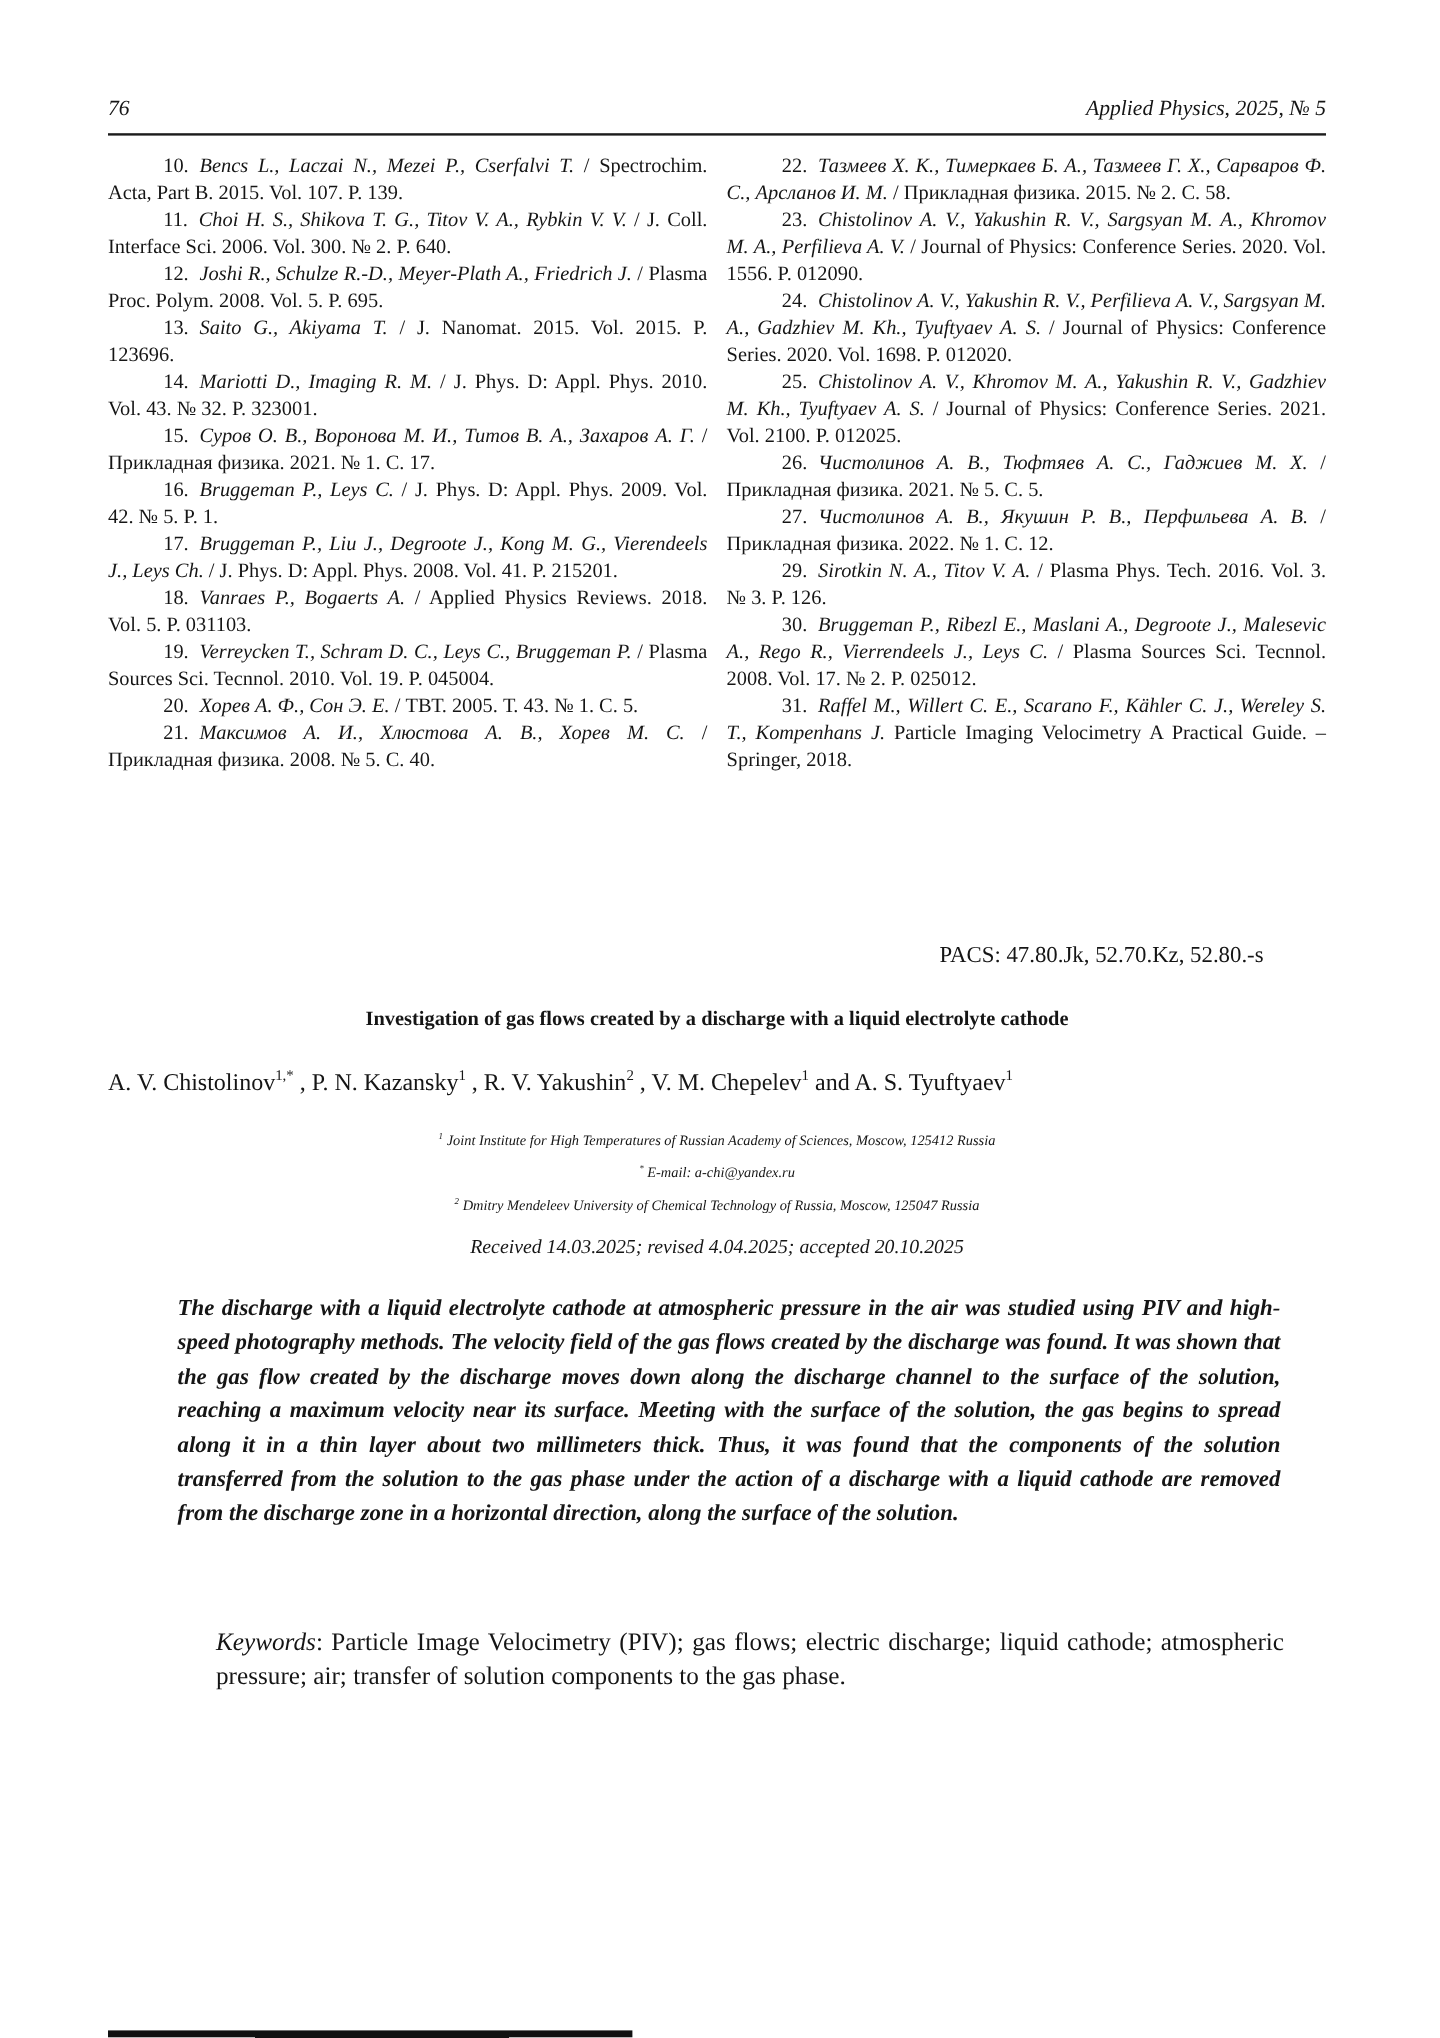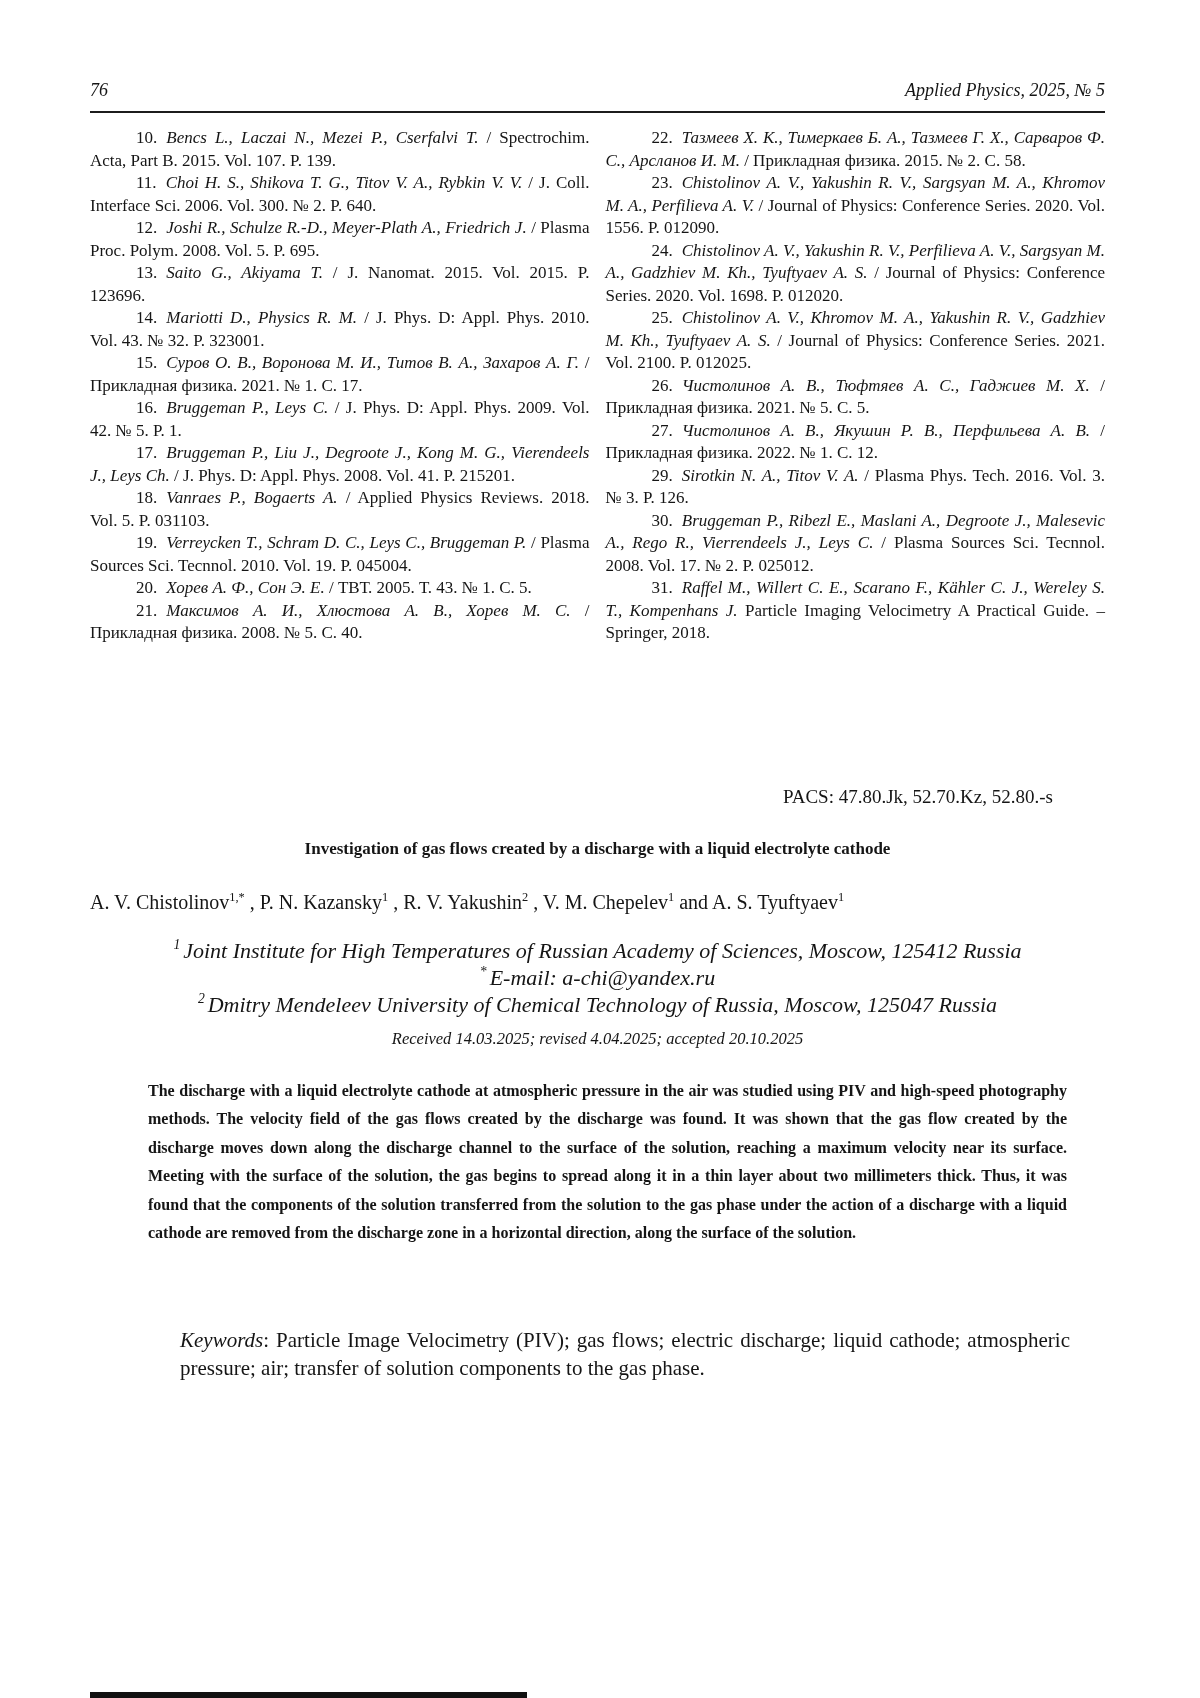--- a/index.html
+++ b/index.html
@@ -47,31 +47,31 @@
     font-size: 17px; line-height: 28px; font-weight: bold;
   }
   .authors {
     margin: 26px 0 0 0;
     font-size: 20px; line-height: 26px;
   }
   .authors sup, .affil sup { font-size: 0.62em; line-height: 0; }
   .affils { margin-top: 22px; }
   .affil {
     margin: 0; text-align: center;
-    font-style: italic; font-size: 22px; line-height: 27px;
+    font-style: italic; font-size: 12px; line-height: 27px;
   }
   .affil sup { margin-right: 3px; }
   .received {
     margin: 9px 0 0 0; text-align: center;
     font-style: italic; font-size: 16.5px; line-height: 24px;
   }
   .abstract {
     margin: 26px 38px 0 58px;
-    font-weight: bold; 
-    font-size: 16px; line-height: 28.5px;
+    font-weight: bold; font-style: italic;
+    font-size: 19px; line-height: 28.5px;
     text-align: justify;
   }
   .keywords {
     margin: 78px 35px 0 90px;
     font-size: 21px; line-height: 28px;
     text-align: justify;
     font-family: Liberation Serif, serif;
   }
   .kw-label { font-style: italic; }
   
@@ -96,21 +96,21 @@
     <div class="col">
 
         <p class="ref"><span class="ref-num">10.</span><span class="ref-authors">Bencs L., Laczai N., Mezei P., Cserfalvi T.</span><span class="ref-rest"> / Spectrochim. Acta, Part B. 2015. Vol. 107. P. 139.</span></p>
 
         <p class="ref"><span class="ref-num">11.</span><span class="ref-authors">Choi H. S., Shikova T. G., Titov V. A., Rybkin V. V.</span><span class="ref-rest"> / J. Coll. Interface Sci. 2006. Vol. 300. № 2. P. 640.</span></p>
 
         <p class="ref"><span class="ref-num">12.</span><span class="ref-authors">Joshi R., Schulze R.-D., Meyer-Plath A., Friedrich J.</span><span class="ref-rest"> / Plasma Proc. Polym. 2008. Vol. 5. P. 695.</span></p>
 
         <p class="ref"><span class="ref-num">13.</span><span class="ref-authors">Saito G., Akiyama T.</span><span class="ref-rest"> / J. Nanomat. 2015. Vol. 2015. P. 123696.</span></p>
 
-        <p class="ref"><span class="ref-num">14.</span><span class="ref-authors">Mariotti D., Physics R. M.</span><span class="ref-rest"> / J. Phys. D: Appl. Phys. 2010. Vol. 43. № 32. P. 323001.</span></p>
+        <p class="ref"><span class="ref-num">14.</span><span class="ref-authors">Mariotti D., Imaging R. M.</span><span class="ref-rest"> / J. Phys. D: Appl. Phys. 2010. Vol. 43. № 32. P. 323001.</span></p>
 
         <p class="ref"><span class="ref-num">15.</span><span class="ref-authors">Суров О. В., Воронова М. И., Титов В. А., Захаров А. Г.</span><span class="ref-rest"> / Прикладная физика. 2021. № 1. С. 17.</span></p>
 
         <p class="ref"><span class="ref-num">16.</span><span class="ref-authors">Bruggeman P., Leys C.</span><span class="ref-rest"> / J. Phys. D: Appl. Phys. 2009. Vol. 42. № 5. P. 1.</span></p>
 
         <p class="ref"><span class="ref-num">17.</span><span class="ref-authors">Bruggeman P., Liu J., Degroote J., Kong M. G., Vierendeels J., Leys Ch.</span><span class="ref-rest"> / J. Phys. D: Appl. Phys. 2008. Vol. 41. P. 215201.</span></p>
 
         <p class="ref"><span class="ref-num">18.</span><span class="ref-authors">Vanraes P., Bogaerts A.</span><span class="ref-rest"> / Applied Physics Reviews. 2018. Vol. 5. P. 031103.</span></p>
 
         <p class="ref"><span class="ref-num">19.</span><span class="ref-authors">Verreycken T., Schram D. C., Leys C., Bruggeman P.</span><span class="ref-rest"> / Plasma Sources Sci. Tecnnol. 2010. Vol. 19. P. 045004.</span></p>

